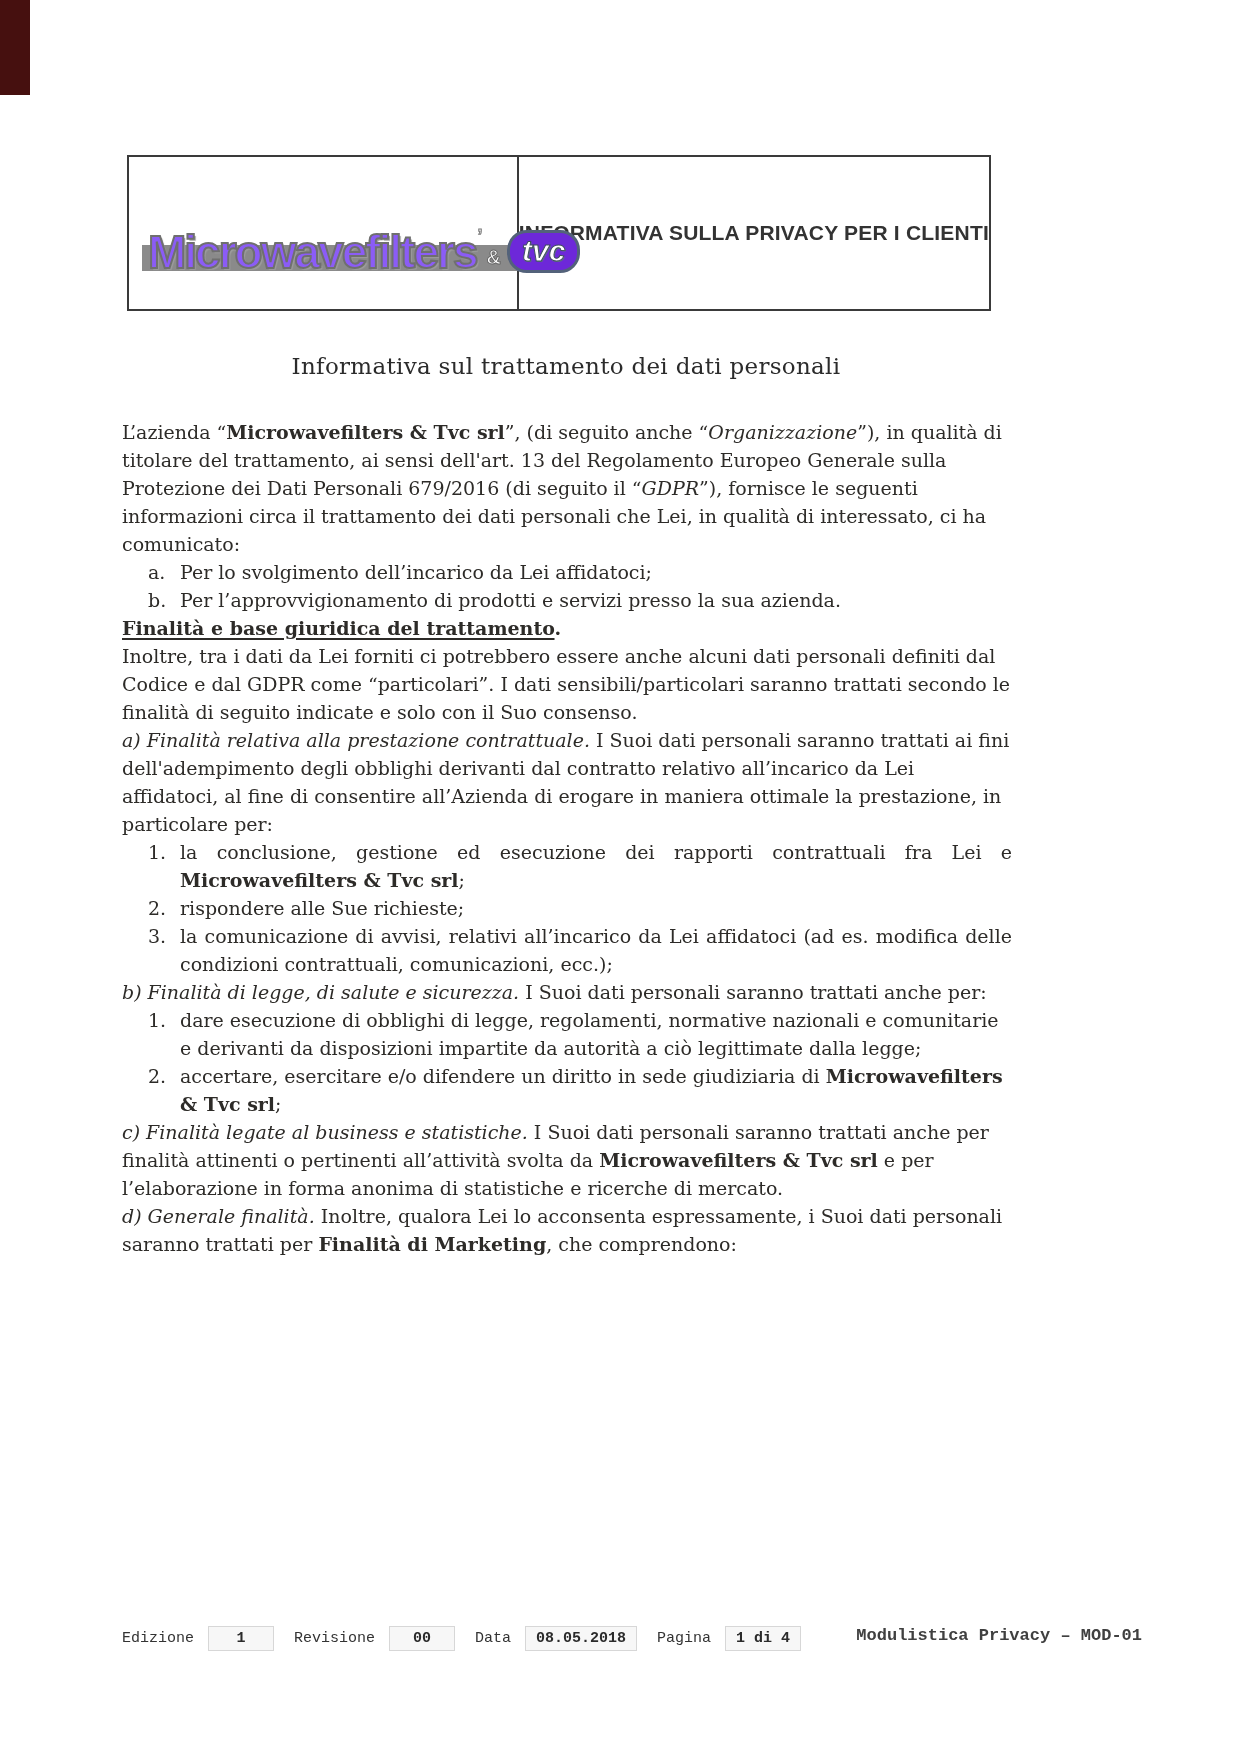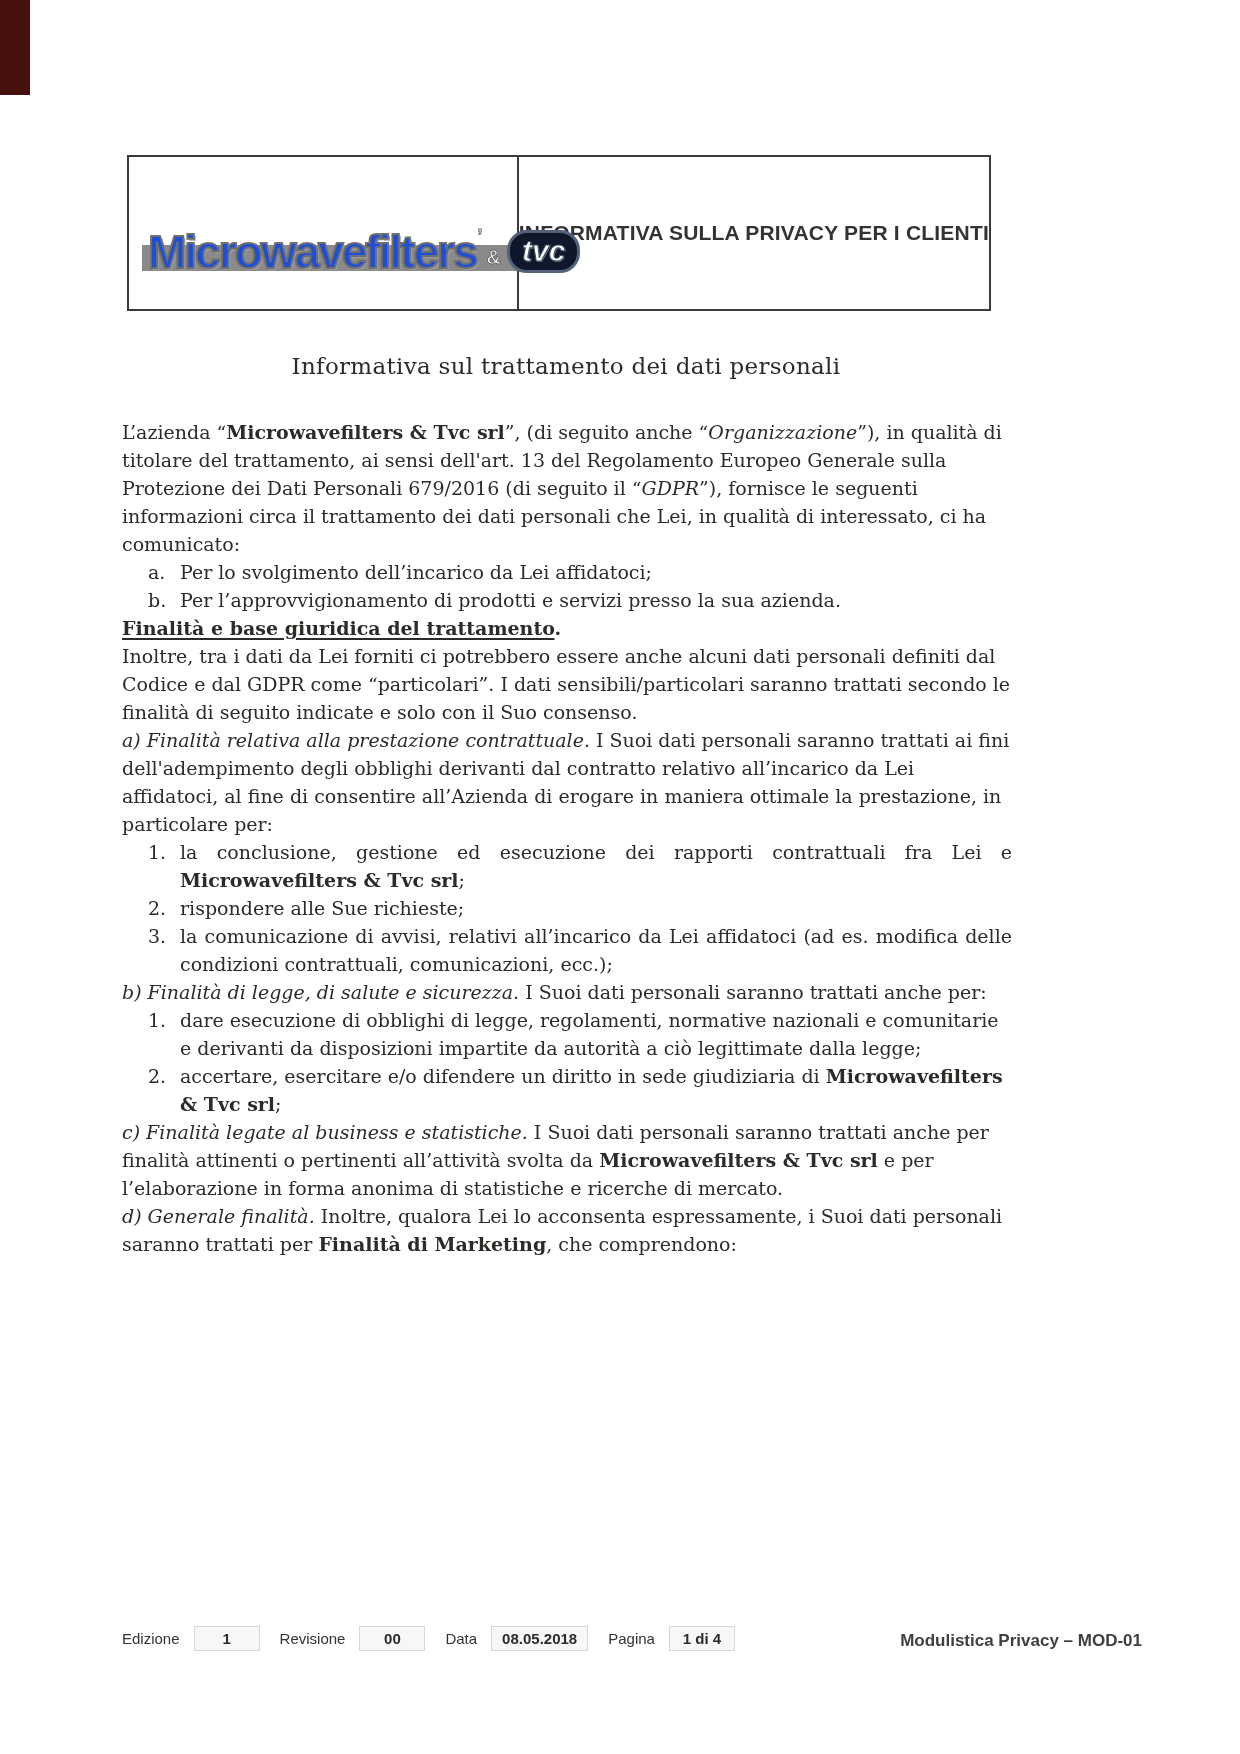--- a/index.html
+++ b/index.html
@@ -36,32 +36,32 @@
     letter-spacing:.2px;white-space:nowrap;
   }
   
   .logo{position:absolute;left:13px;top:46px;width:400px;height:76px;}
   .logo-band{position:absolute;left:0;bottom:8px;width:392px;height:26px;background:#8a8a8a;}
   .logo-line{
     position:absolute;left:6px;bottom:4px;display:flex;align-items:flex-end;
     font-family:"Liberation Sans", sans-serif;font-weight:bold;
   }
   .brand-main{
-    font-size:46px;line-height:1;color:#1d4ed8;letter-spacing:-2px;
+    font-size:46px;line-height:1;color:#8b5cf6;letter-spacing:-2px;
     -webkit-text-stroke:2px #6f6f6f;
     text-shadow:2px 2px 1px #9c9c9c;
   }
   .brand-mark{font-size:18px;color:#fff;-webkit-text-stroke:1px #777;margin:0 2px 28px 1px;}
   .brand-amp{
     font-size:20px;color:#fff;-webkit-text-stroke:1px #666;
     margin:0 6px 6px 2px;
   }
   .tvc-badge{
     display:inline-block;margin-bottom:2px;
-    background:#0f172a;border:3px solid #53627a;border-radius:20px;
+    background:#6d28d9;border:3px solid #53627a;border-radius:20px;
     padding:1px 12px 3px 12px;
     font-style:italic;font-size:30px;line-height:1.1;color:#fff;
     -webkit-text-stroke:1px #3f4c60;
     text-shadow:1px 1px 0 #5d6d84;
   }
   
   .page-title{
     position:absolute;left:122px;top:338px;width:888px;
     text-align:center;font-weight:normal;font-size:23px;color:#2b2b2b;
     letter-spacing:.3px;
@@ -81,22 +81,22 @@
   .section-heading .underlined{text-decoration:underline;text-decoration-thickness:2px;text-underline-offset:3px;}
   .doc-list{margin:0;padding:0;list-style:none;}
   .doc-list li{position:relative;padding-left:58px;min-height:28px;}
   .doc-list li .marker{position:absolute;left:26px;top:0;}
   .doc-list.justified li{text-align:justify;}
   .run-b{font-weight:bold;}
   .run-bi{font-weight:normal;font-style:italic;}
   
   .footer{
     position:absolute;left:122px;top:1626px;width:1020px;
-    display:flex;align-items:flex-end;
-    font-family:Liberation Sans, sans-serif;font-size:15px;color:#333;
+    display:flex;align-items:flex-start;
+    font-family:Liberation Mono, monospace;font-size:15px;color:#333;
   }
   .footer .field{display:flex;align-items:center;}
   .footer .field-label{margin-right:14px;}
   .footer .field-box{
     background:#f7f7f7;border:1px solid #d7d7d7;
     font-weight:bold;color:#2b2b2b;
     padding:3px 10px;min-width:44px;text-align:center;
     margin-right:20px;
   }
   .footer .doc-code{margin-left:auto;font-weight:bold;font-size:17px;color:#404040;}

